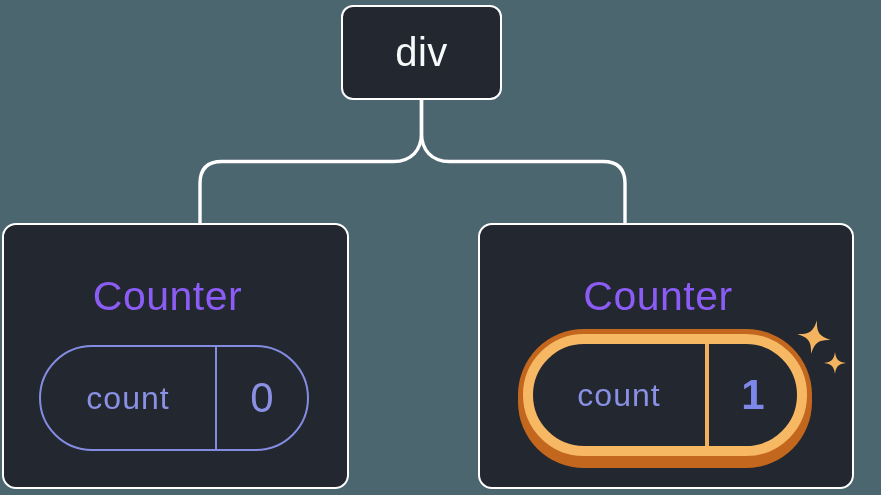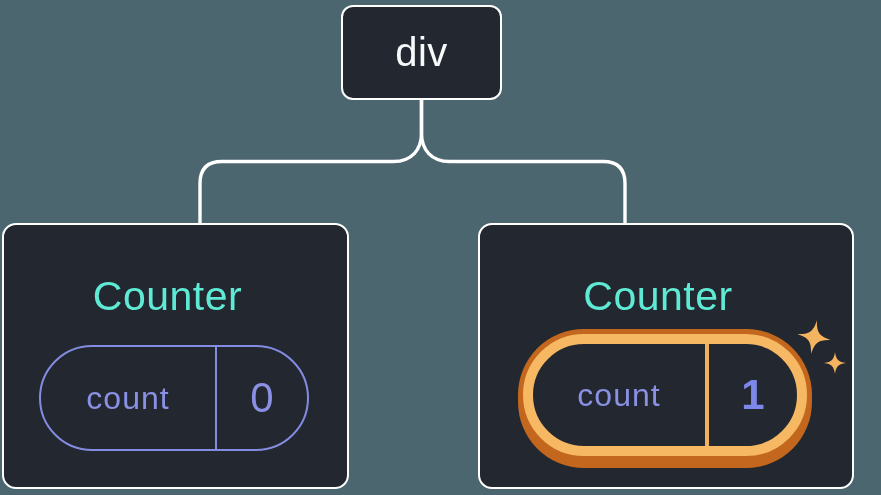--- a/index.html
+++ b/index.html
@@ -50,21 +50,21 @@
     height: 266px;
     border-radius: 14px;
   }
   .counter-left  { left: 2px;   width: 347px; }
   .counter-right { left: 478px; width: 376px; }
   .counter-title {
     position: absolute;
     left: 0; right: 16px;
     top: 49px;
     text-align: center;
-    color: #5eead4;
+    color: #8b5cf6;
     font-size: 41px;
     line-height: 1.1;
     letter-spacing: 0.5px;
   }
   .state-pill {
     position: absolute;
     display: flex;
     align-items: stretch;
     box-sizing: border-box;
     border-radius: 70px;

